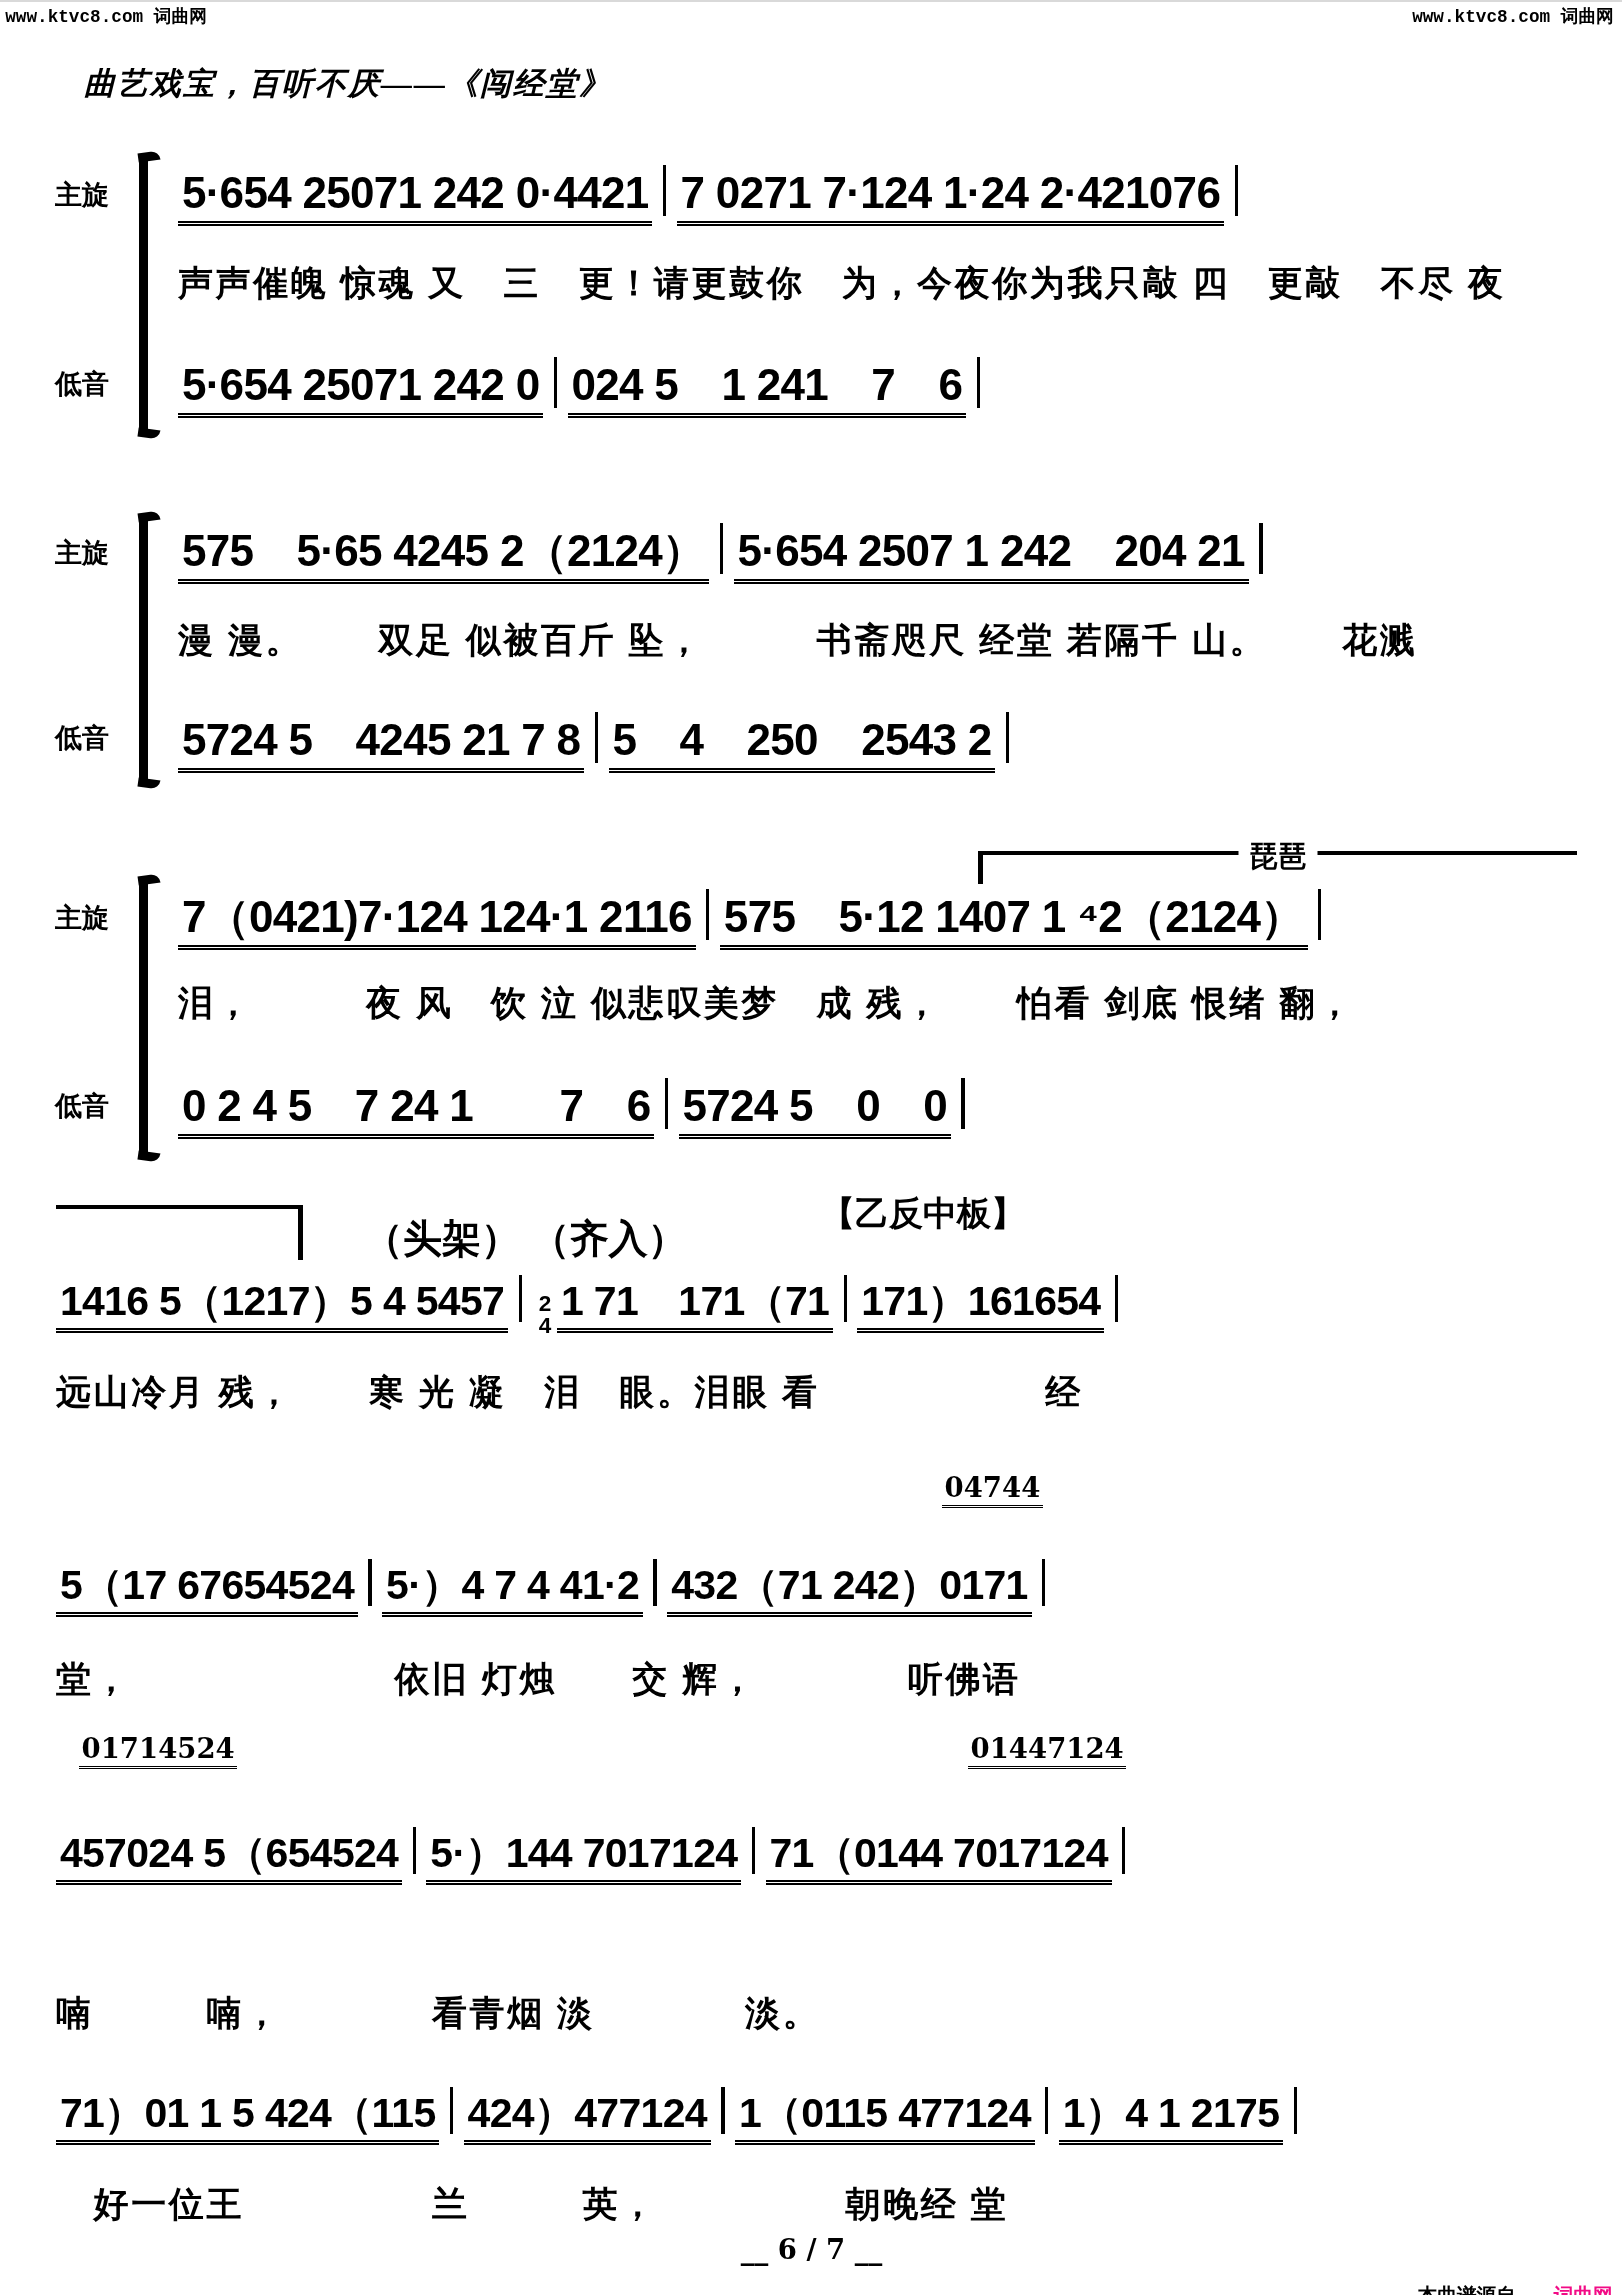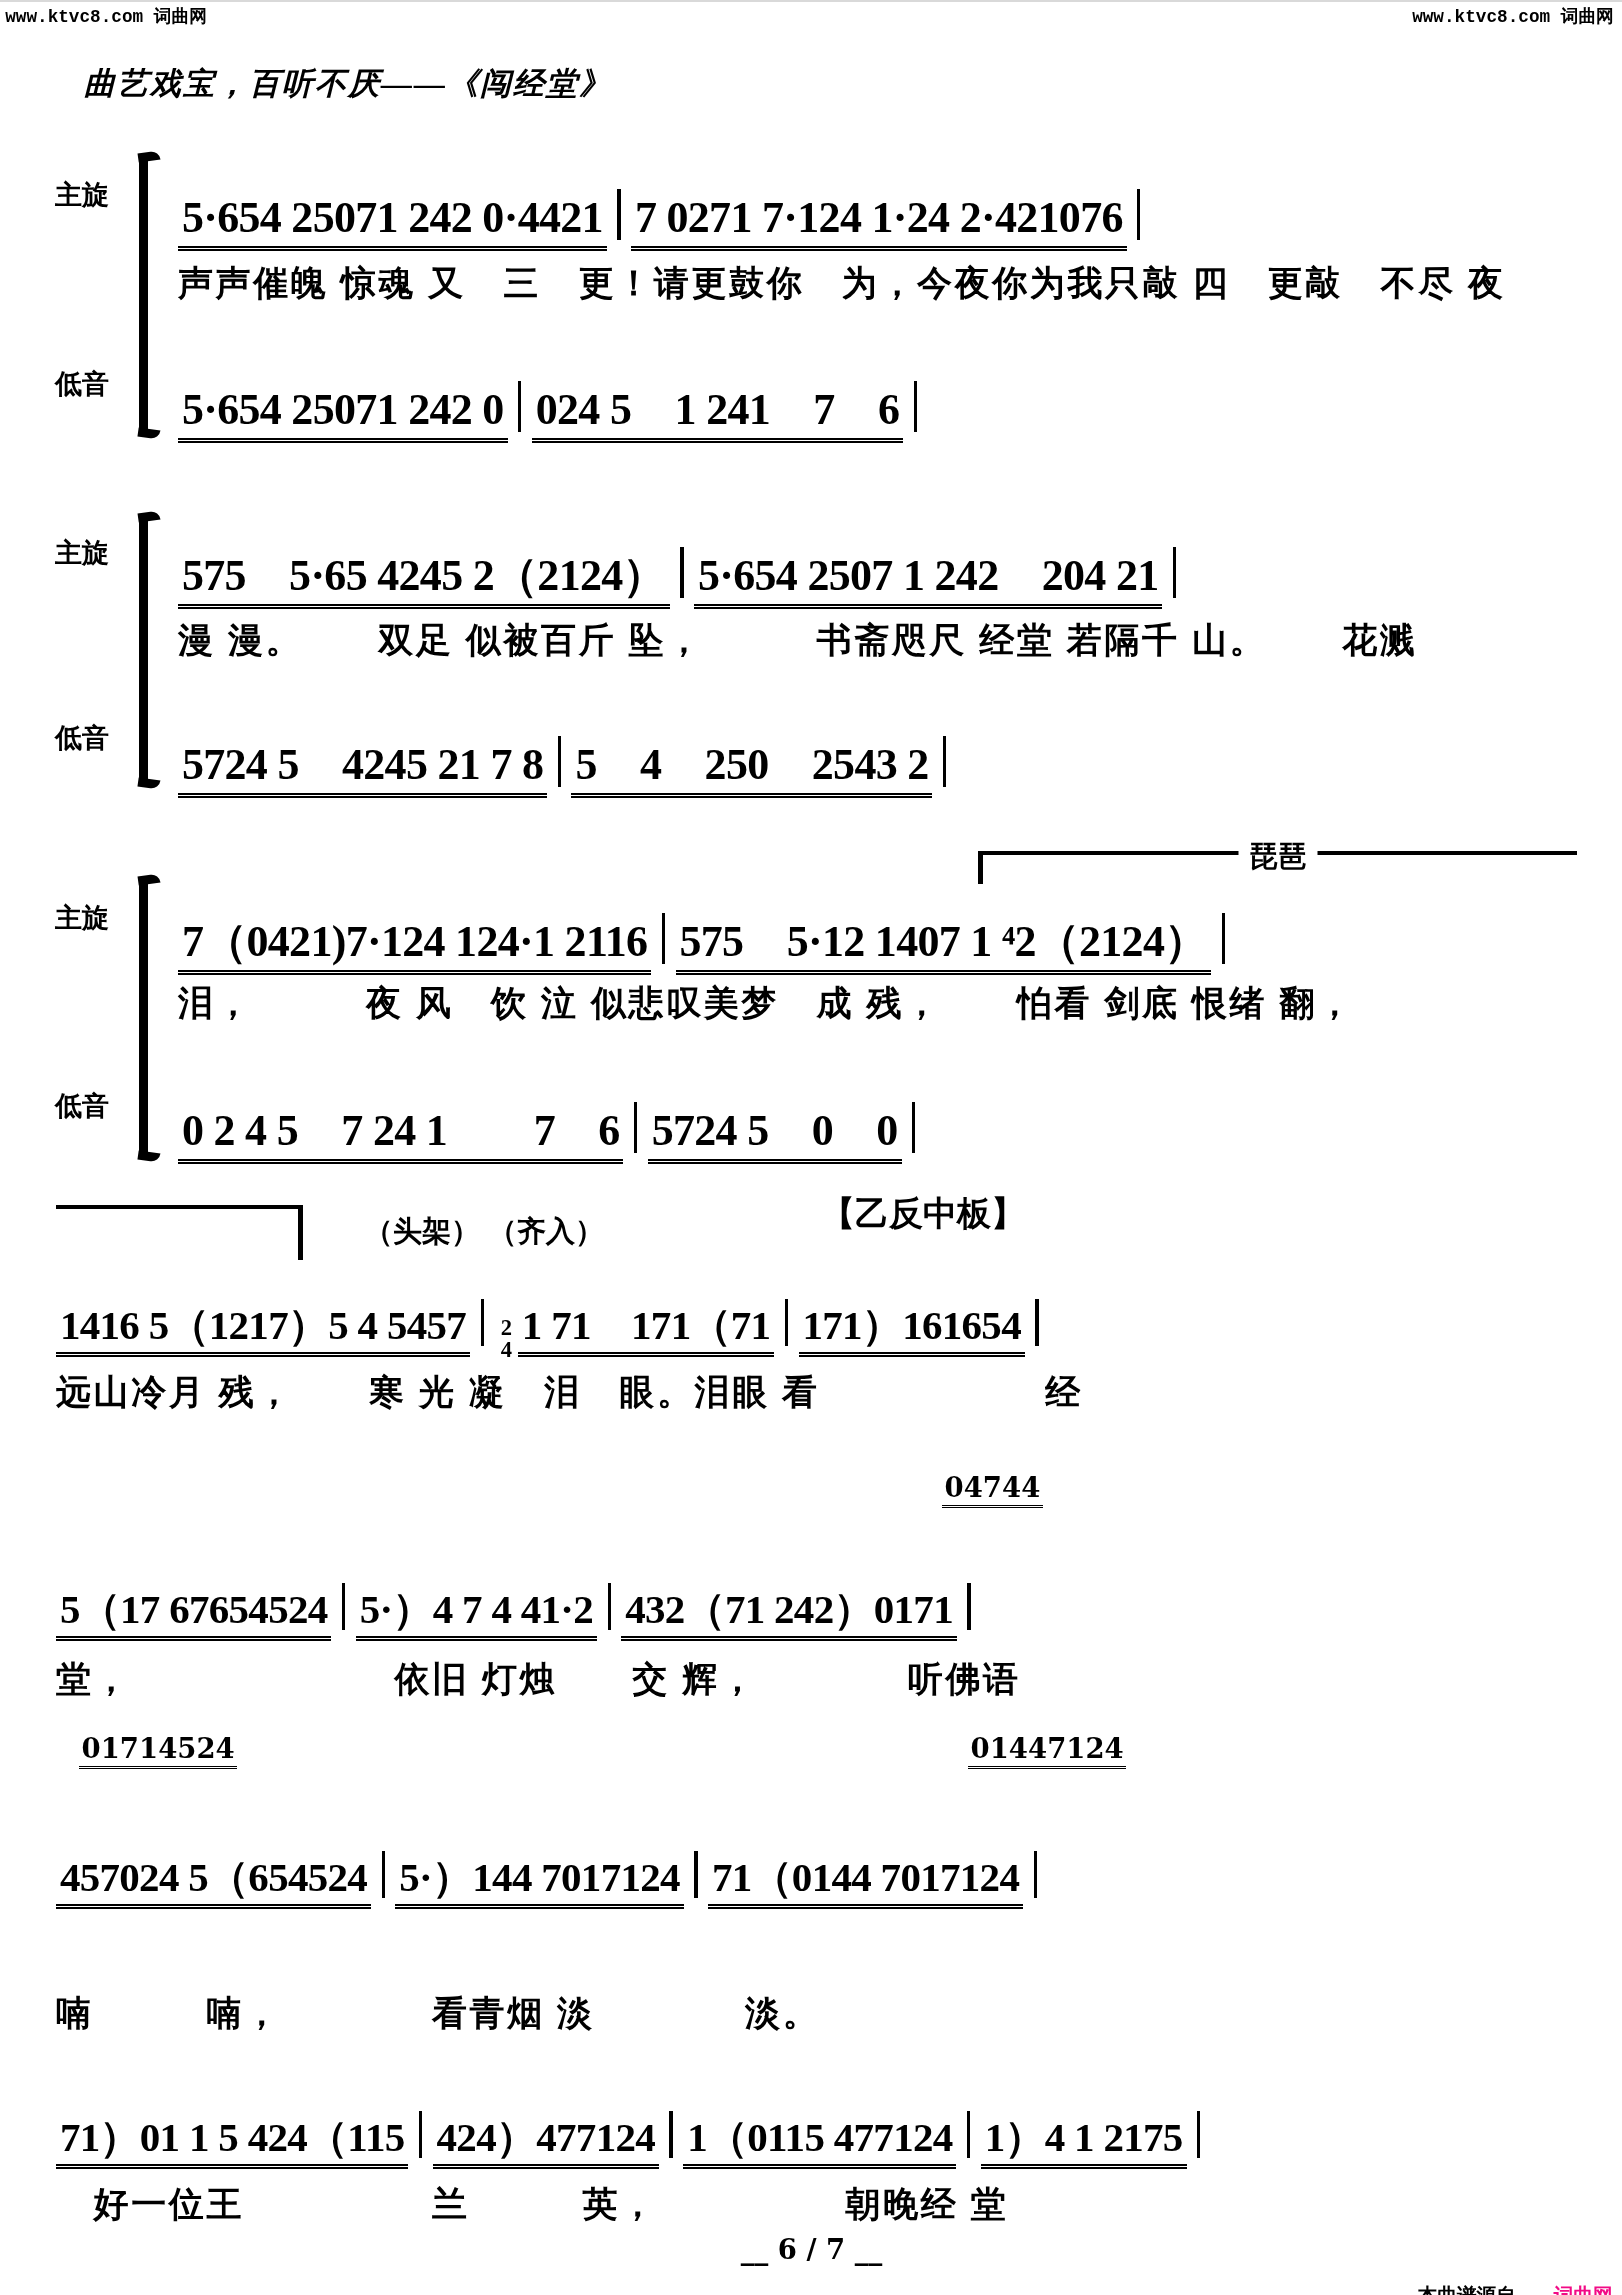--- a/index.html
+++ b/index.html
@@ -23,22 +23,22 @@
   .brace{position:absolute;left:139px;width:8.5px;background:#000;}
   .brace::before,.brace::after{
     content:"";position:absolute;left:-1.3px;width:22px;height:8.5px;background:#000;
   }
   .brace::before{top:-5.2px;border-radius:0 9.2px 0 0;transform:rotate(-8deg);}
   .brace::after{bottom:-5.2px;border-radius:0 0 9.2px 0;transform:rotate(8deg);}
   .part-label{
     position:absolute;left:55px;font-size:27px;font-weight:bold;white-space:pre;
   }
   .music{
-    position:absolute;font-family:Liberation Serif, serif;font-weight:bold;
-    white-space:pre;line-height:1;letter-spacing:-0.7px;margin-top:24px;
+    position:absolute;font-family:Liberation Sans, sans-serif;font-weight:bold;
+    white-space:pre;line-height:1;letter-spacing:-0.7px;
   }
   .duet-music{font-size:44px;left:178px;}
   .single-music{font-size:41px;left:56px;}
   .measure{
     display:inline-block;border-bottom:5.2px double #000;
     padding:1.3px 3.9px 6.5px 3.9px;line-height:1;
   }
   .bar{
     display:inline-block;width:3.3px;height:1.15em;background:#000;
     vertical-align:-0.18em;margin:0 10.5px;
@@ -61,21 +61,21 @@
   }
   .pipa-bracket{position:absolute;left:978px;top:851px;width:599px;border-top:4.6px solid #000;}
   .pipa-bracket::before{content:"";position:absolute;left:0;top:0;width:4.6px;height:29px;background:#000;}
   .pipa-label{
     position:absolute;left:50%;top:-18.3px;transform:translateX(-50%);
     background:#fff;padding:0 10.5px;font-size:29px;font-weight:bold;white-space:pre;
   }
   .l4-bracket{position:absolute;left:56px;top:1205px;width:247px;border-top:4.6px solid #000;}
   .l4-bracket::after{content:"";position:absolute;right:0;top:0;width:4.6px;height:51px;background:#000;}
   .stage-note{
-    position:absolute;left:364px;top:1212px;font-size:29px;font-weight:bold;white-space:pre;
+    position:absolute;left:364px;top:1212px;font-size:39px;font-weight:bold;white-space:pre;
   }
   .section-mark{
     position:absolute;left:821px;top:1191px;font-size:34px;font-weight:bold;white-space:pre;
   }
   .page-num{
     position:absolute;left:0;top:2233px;width:100%;text-align:center;
     font-family:"DejaVu Serif",serif;font-weight:bold;font-size:27.5px;white-space:pre;
   }
   .credit{position:absolute;right:10.5px;top:2259px;font-size:19.6px;font-weight:bold;white-space:pre;}
   .credit .site{margin-left:38px;}

